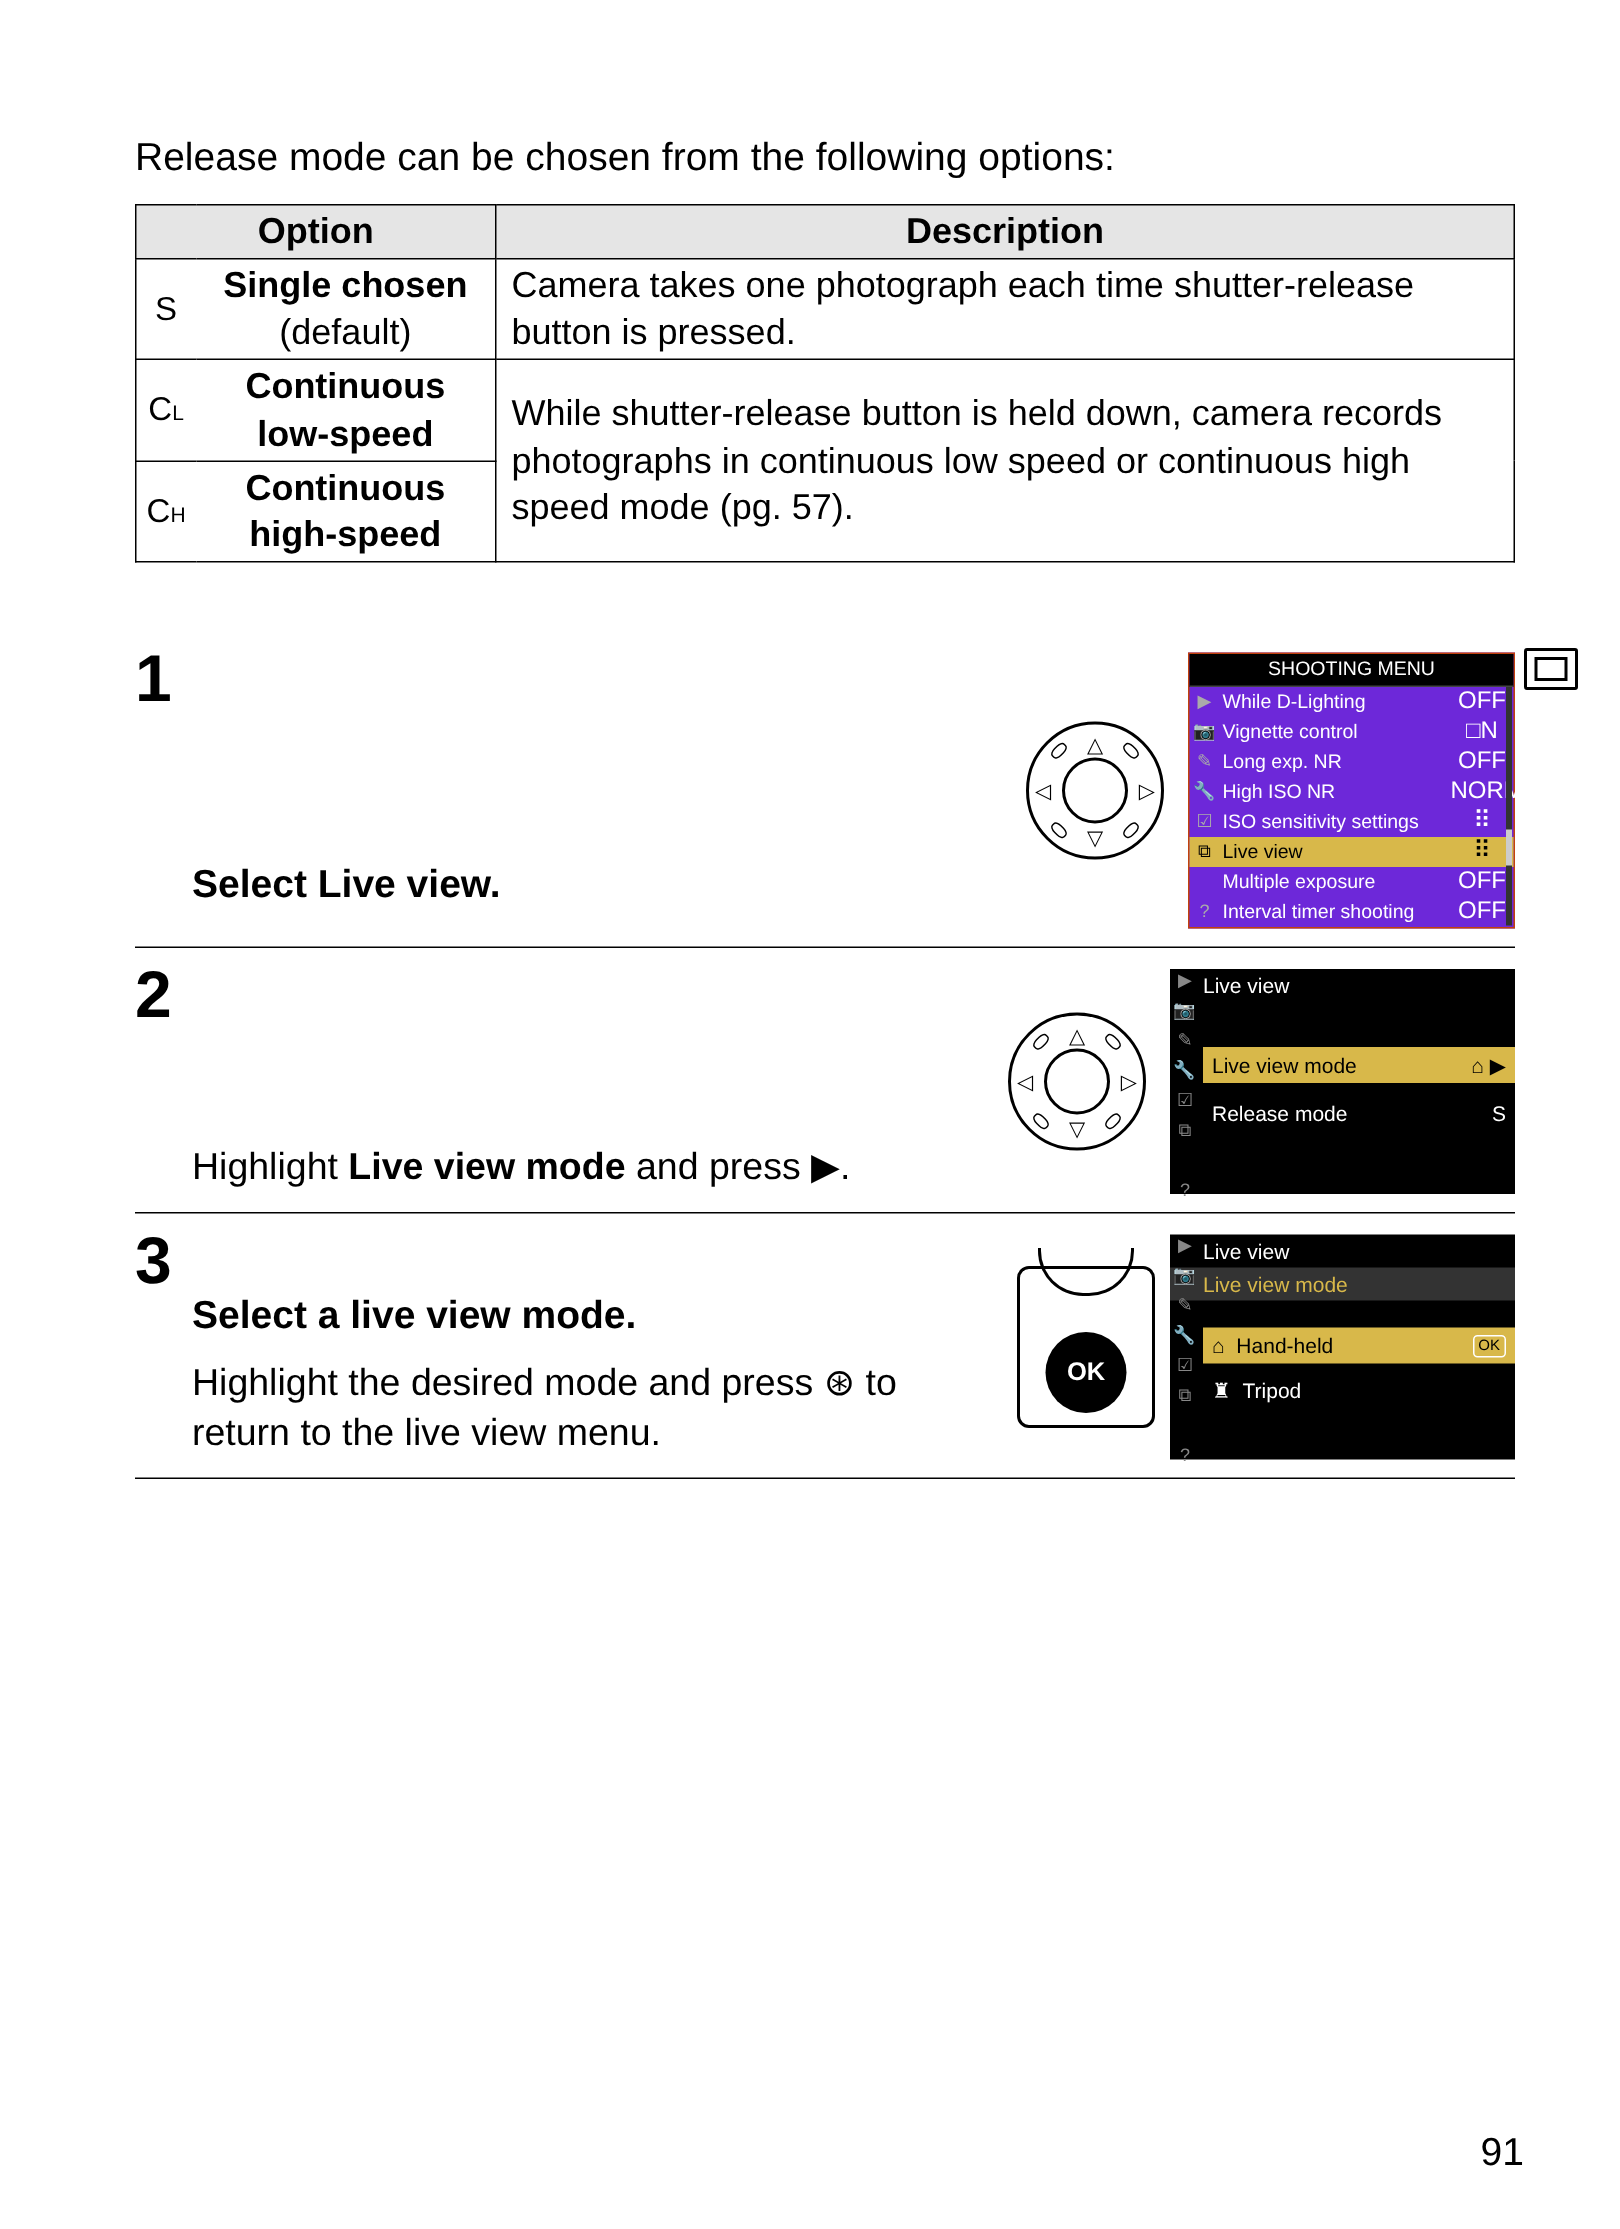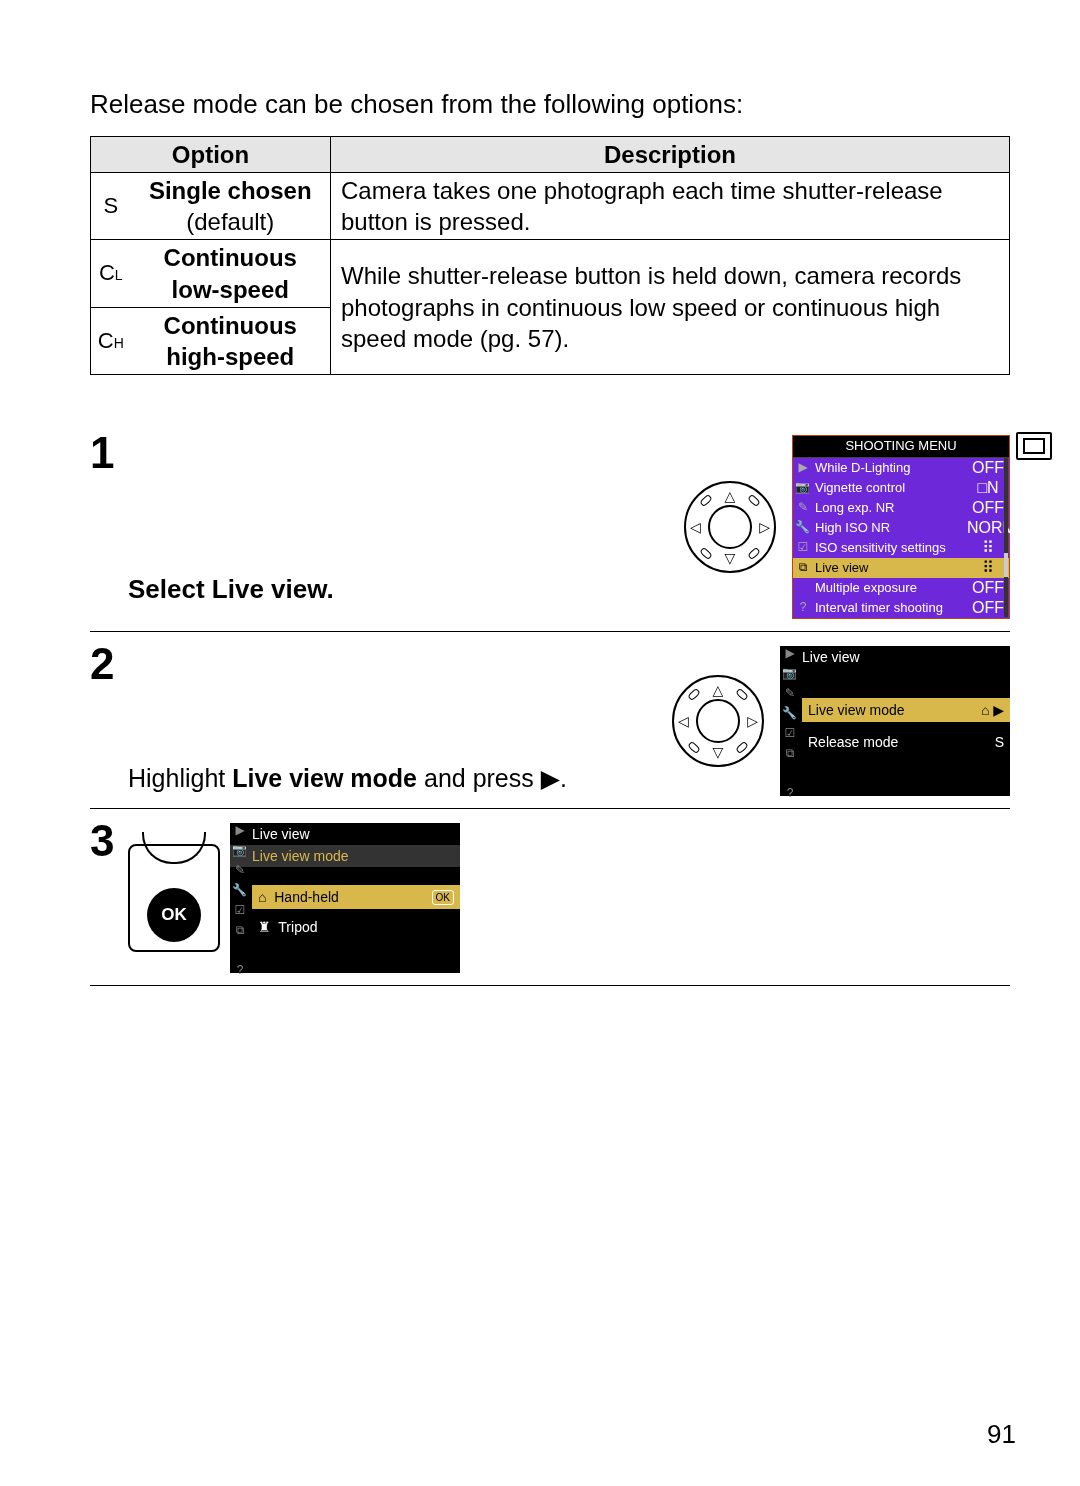--- a/index.html
+++ b/index.html
@@ -348,20 +348,26 @@
             </div>
           </div>
       </div>
     </div>
   </div>
 </div>
 
 <div class="step">
   <div class="step-num">3</div>
   <div class="step-body">
+    <div class="step-text">
+      <div class="step-title">Select a live view mode.</div>
+      <div class="step-desc">
+        <span>Highlight the desired mode and press </span><span>⊛</span><span> to return to the live view menu.</span>
+      </div>
+    </div>
     <div class="illus">
       <div class="okbtn-wrap">
         <div class="okbtn">OK</div>
       </div>
       <div class="screen2">
         <div class="side-icons">
             <div>▶</div>
             <div>📷</div>
             <div>✎</div>
             <div>🔧</div>

